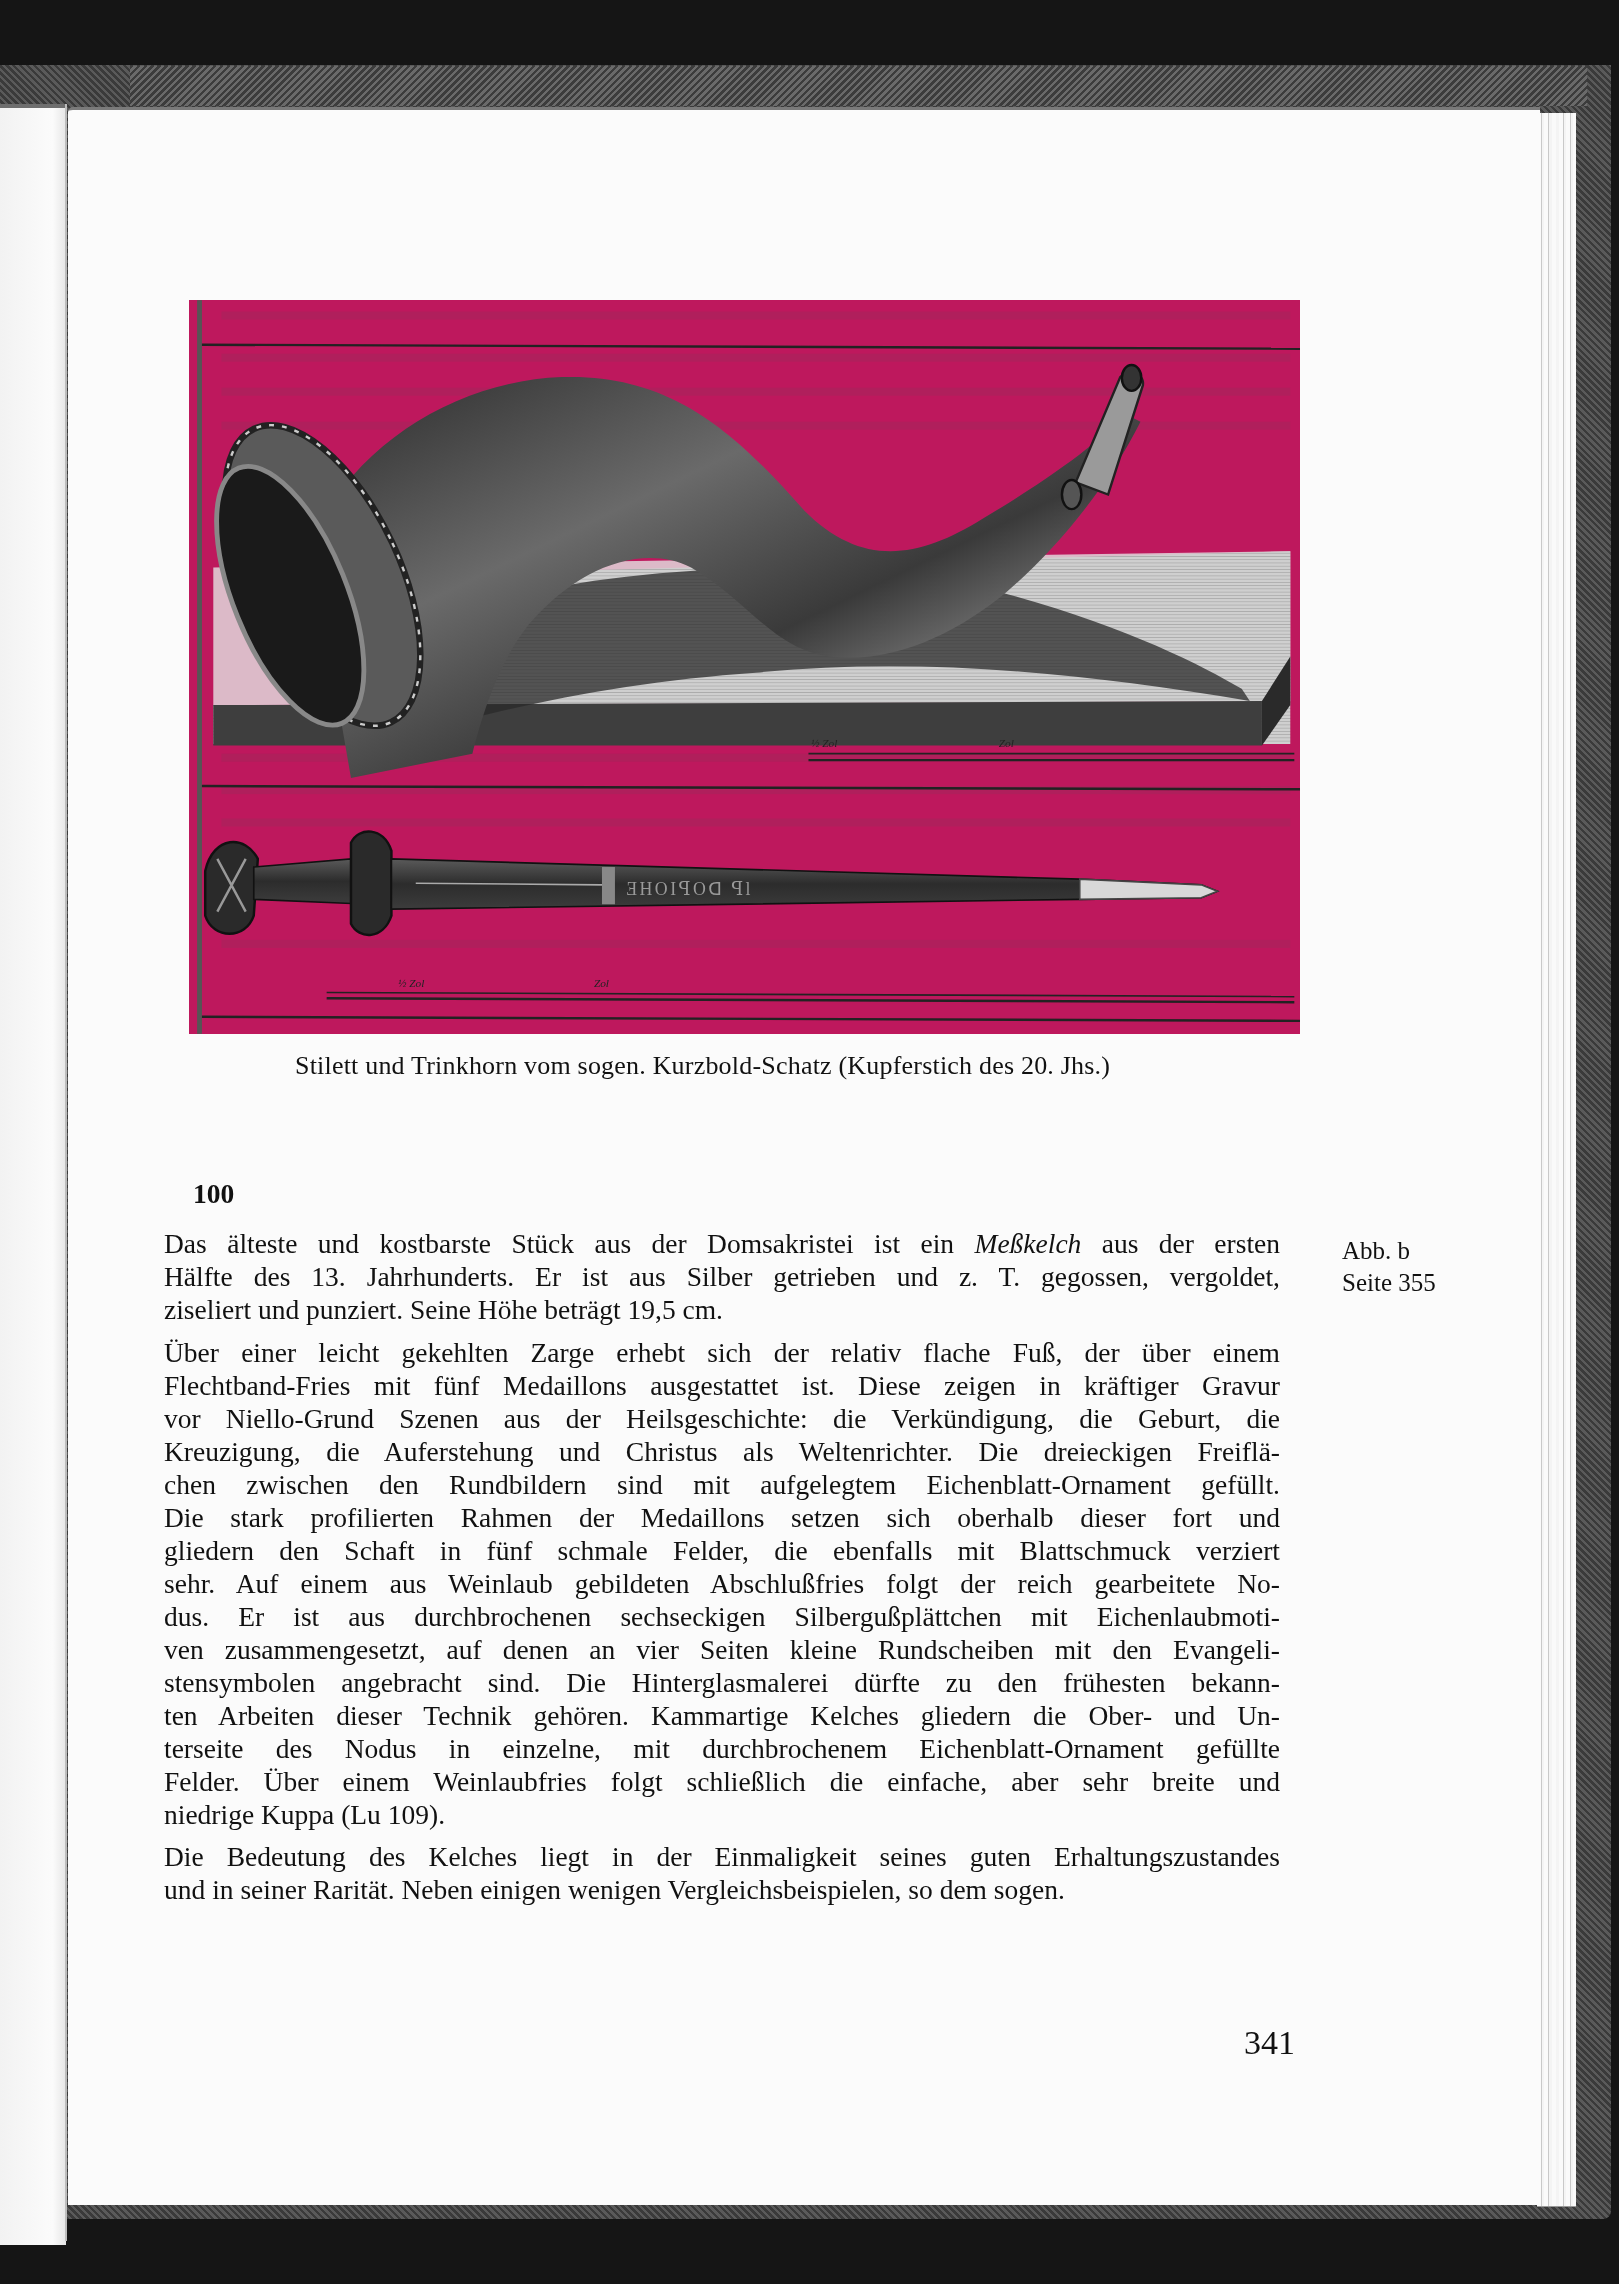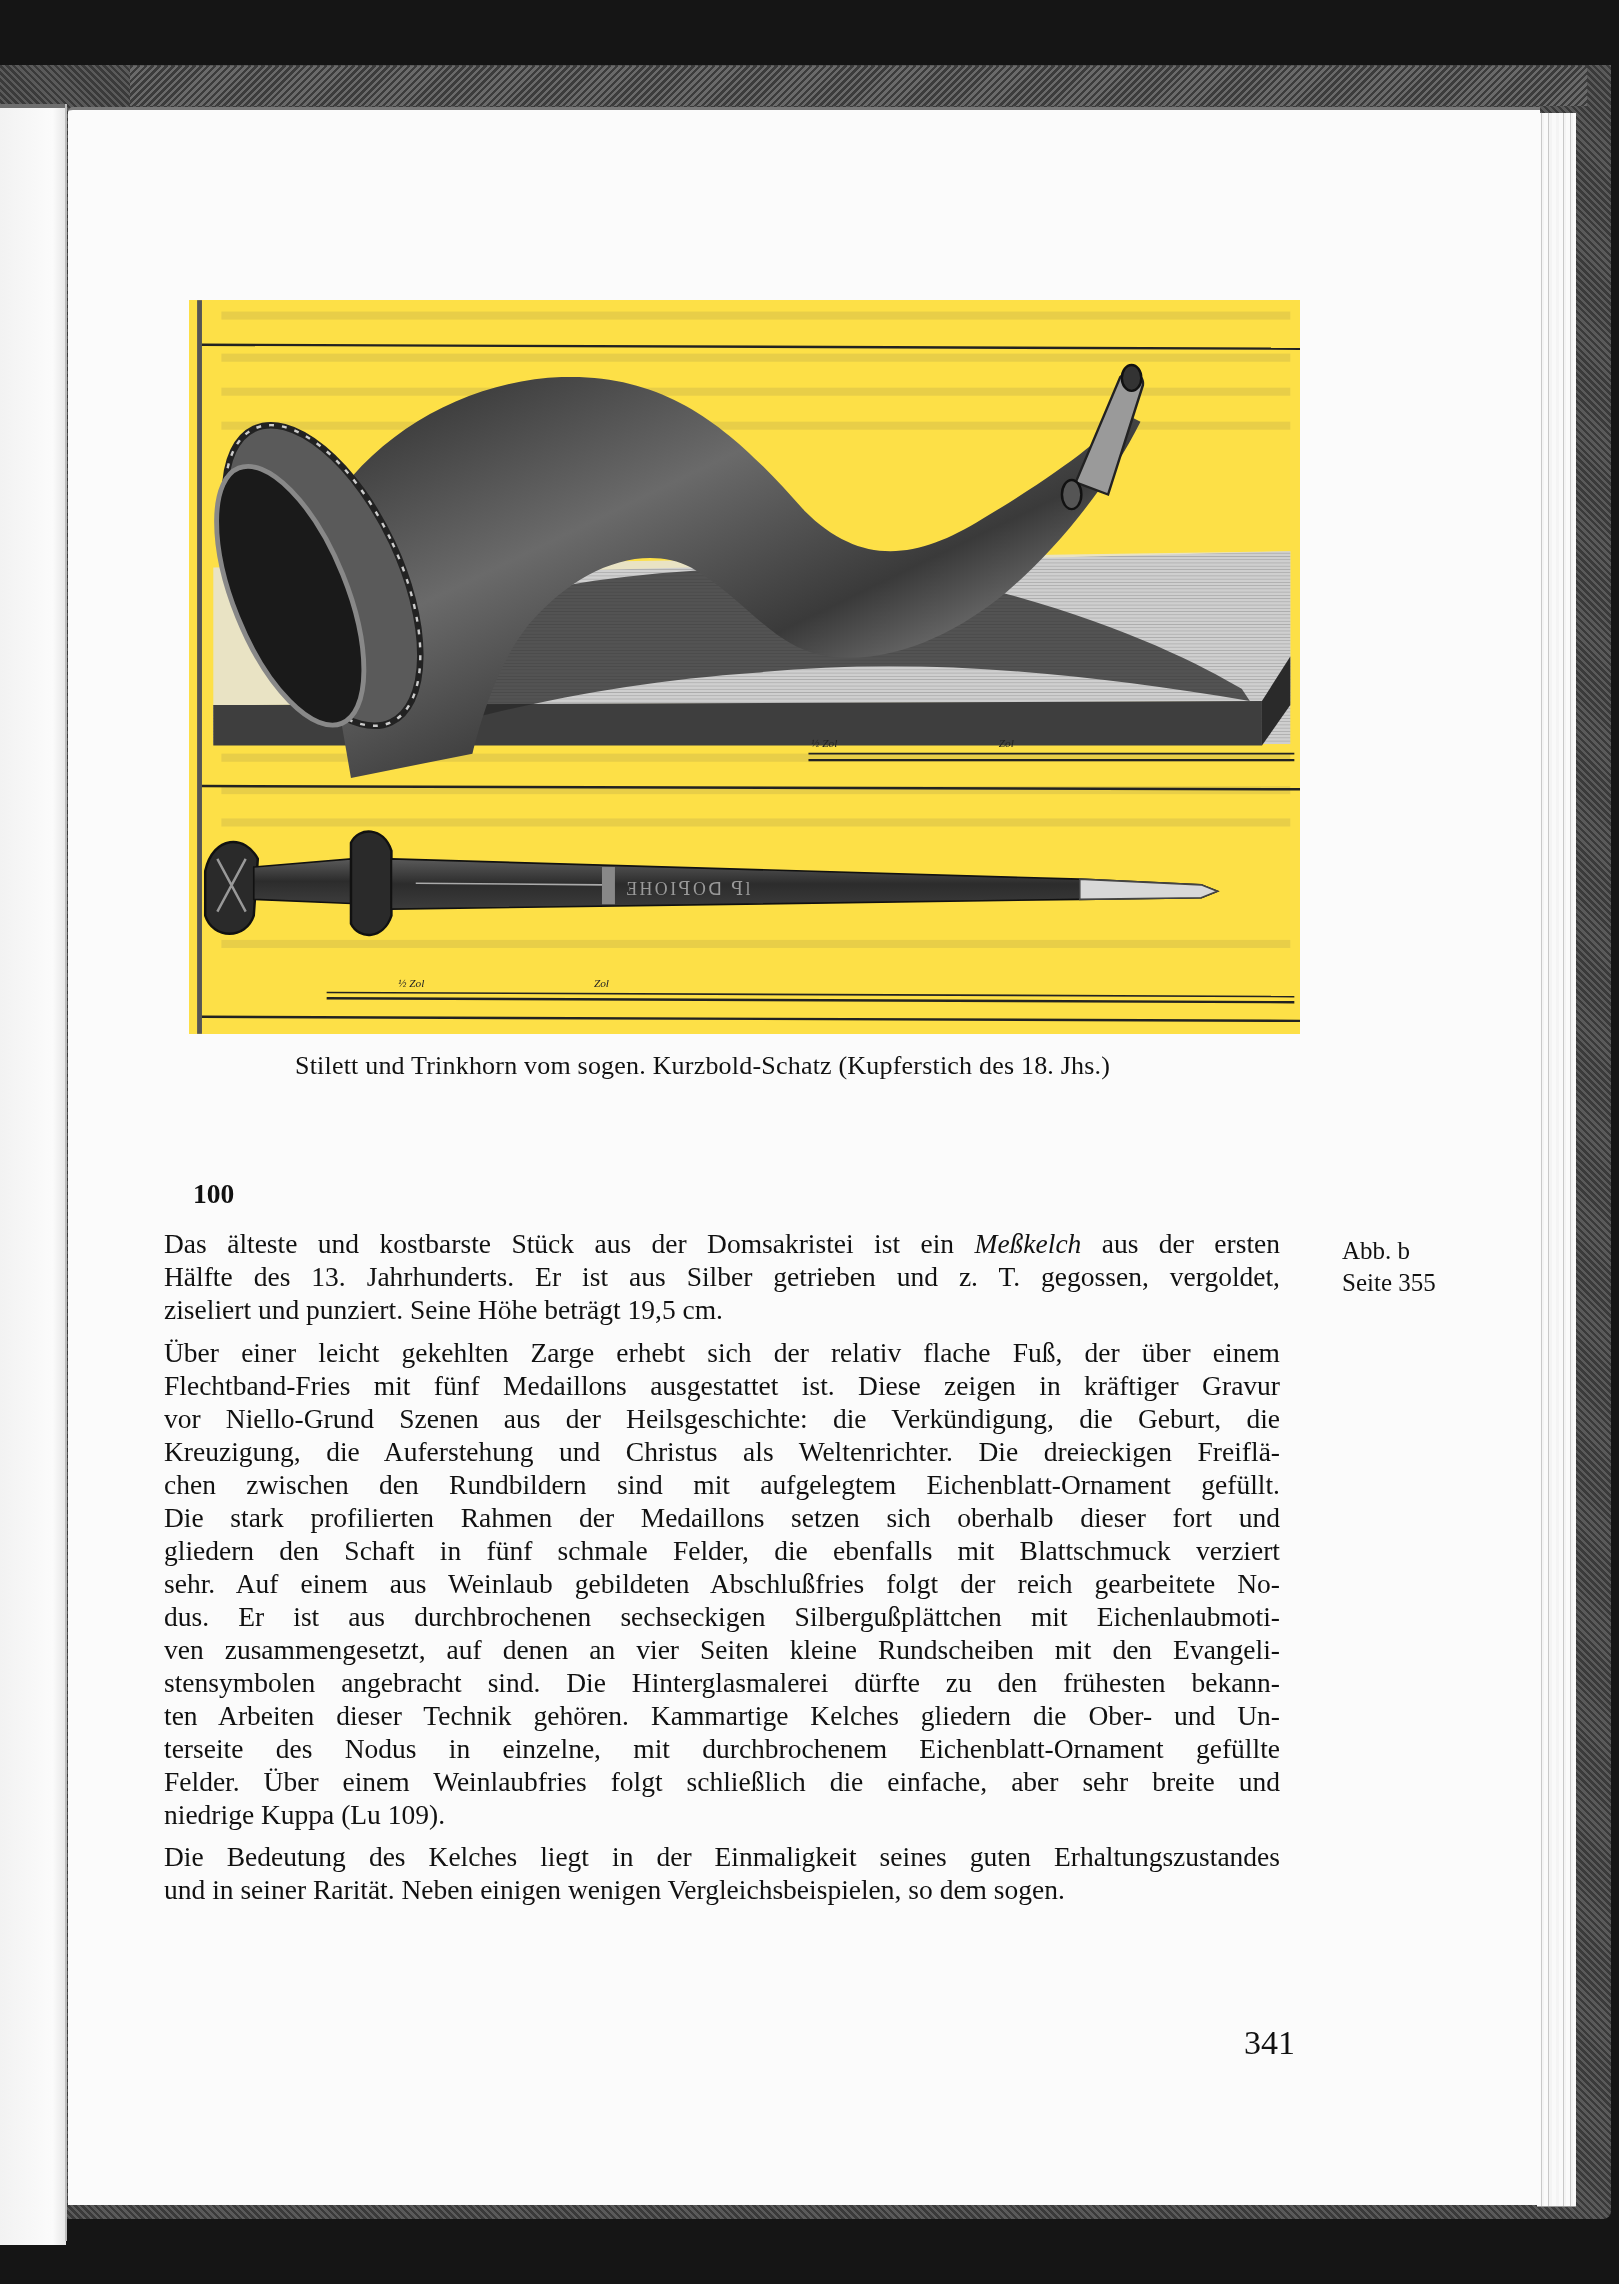--- a/index.html
+++ b/index.html
@@ -38,21 +38,21 @@
     .page {
       position: absolute; left: 68px; top: 107px; width: 1472px; height: 2095px;
       background: #fbfbfb;
       border-top: 3.2px solid #7a7a7a;
       border-top-left-radius: 4.9px;
     }
 
     
     .plate {
       position: absolute; left: 189px; top: 300px; width: 1111px; height: 734px;
-      background: #fde047;
+      background: #be185d;
     }
     .plate svg { position: absolute; left: 0; top: 0; }
 
     .caption {
       position: absolute; left: 295px; top: 1051px; width: 972px;
       font-size: 26px; color: #111; letter-spacing: 0.2px;
     }
 
     .section-num {
       position: absolute; left: 185px; top: 1178px;
@@ -177,21 +177,21 @@
       <line x1="170" y1="855" x2="1365" y2="860" stroke="#222" stroke-width="2"></line>
       <line x1="170" y1="862" x2="1365" y2="867" stroke="#222" stroke-width="3"></line>
     </g>
     <text x="258" y="848" font-size="14" font-style="italic" fill="#222">½ Zol</text>
     <text x="500" y="848" font-size="14" font-style="italic" fill="#222">Zol</text>
 
     <line x1="16" y1="885" x2="1372" y2="890" stroke="#222" stroke-width="3"></line>
   </svg>
 </div>
 
-<div class="caption">Stilett und Trinkhorn vom sogen. Kurzbold-Schatz (Kupferstich des 18. Jhs.)</div>
+<div class="caption">Stilett und Trinkhorn vom sogen. Kurzbold-Schatz (Kupferstich des 20. Jhs.)</div>
 
 <div class="section-num">100</div>
 
 <div class="body-text" id="body-text">
     <p>
       <span class="line">Das älteste und kostbarste Stück aus der Domsakristei ist ein <em>Meßkelch</em> aus der ersten</span>
       <span class="line">Hälfte des 13. Jahrhunderts. Er ist aus Silber getrieben und z. T. gegossen, vergoldet,</span>
       <span class="line last">ziseliert und punziert. Seine Höhe beträgt 19,5 cm.</span>
     </p>
     <p>

